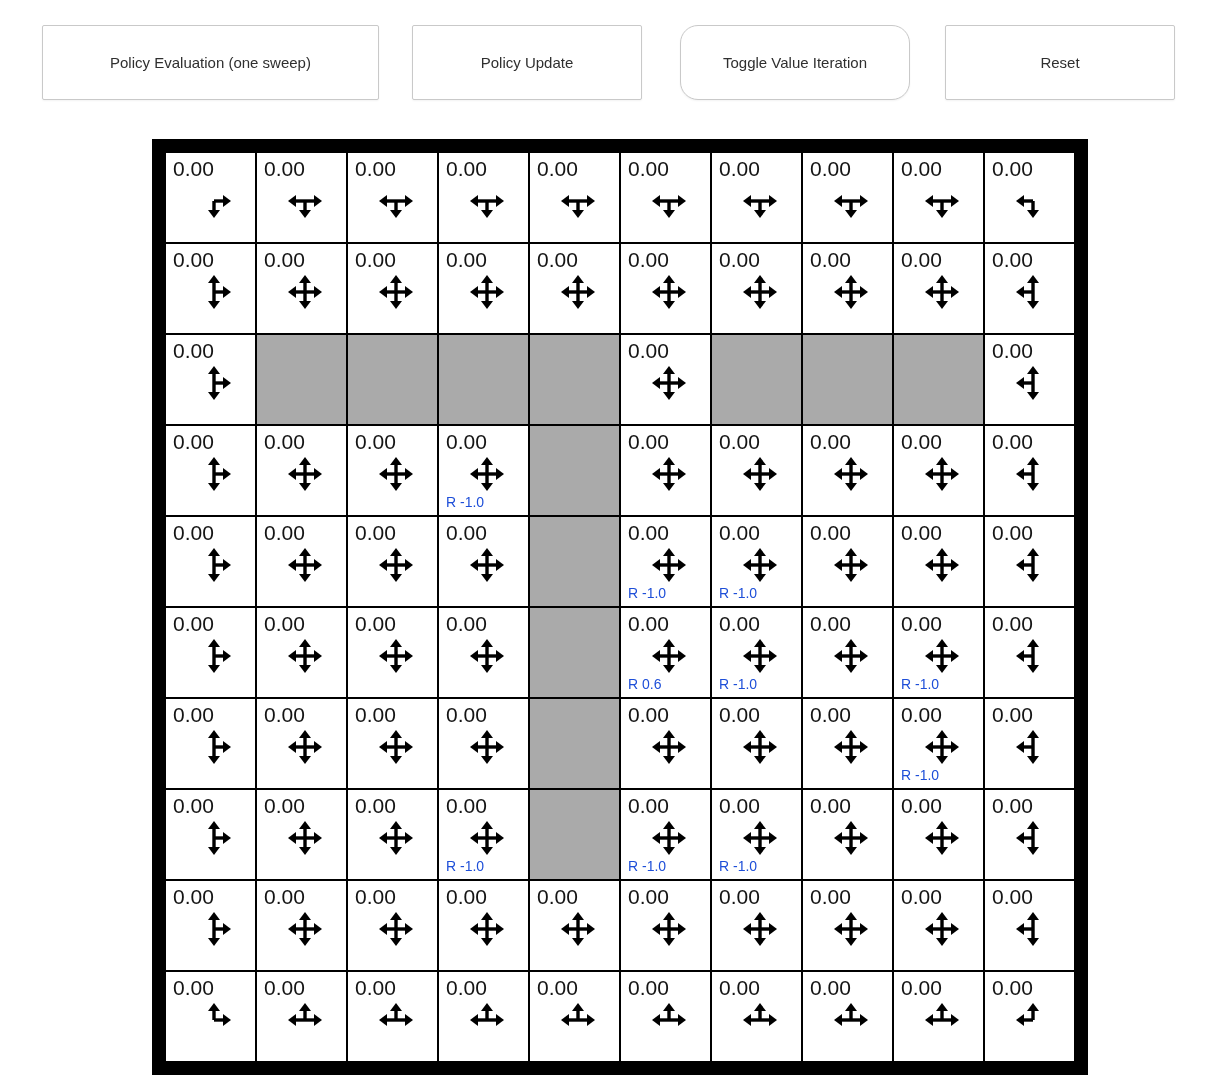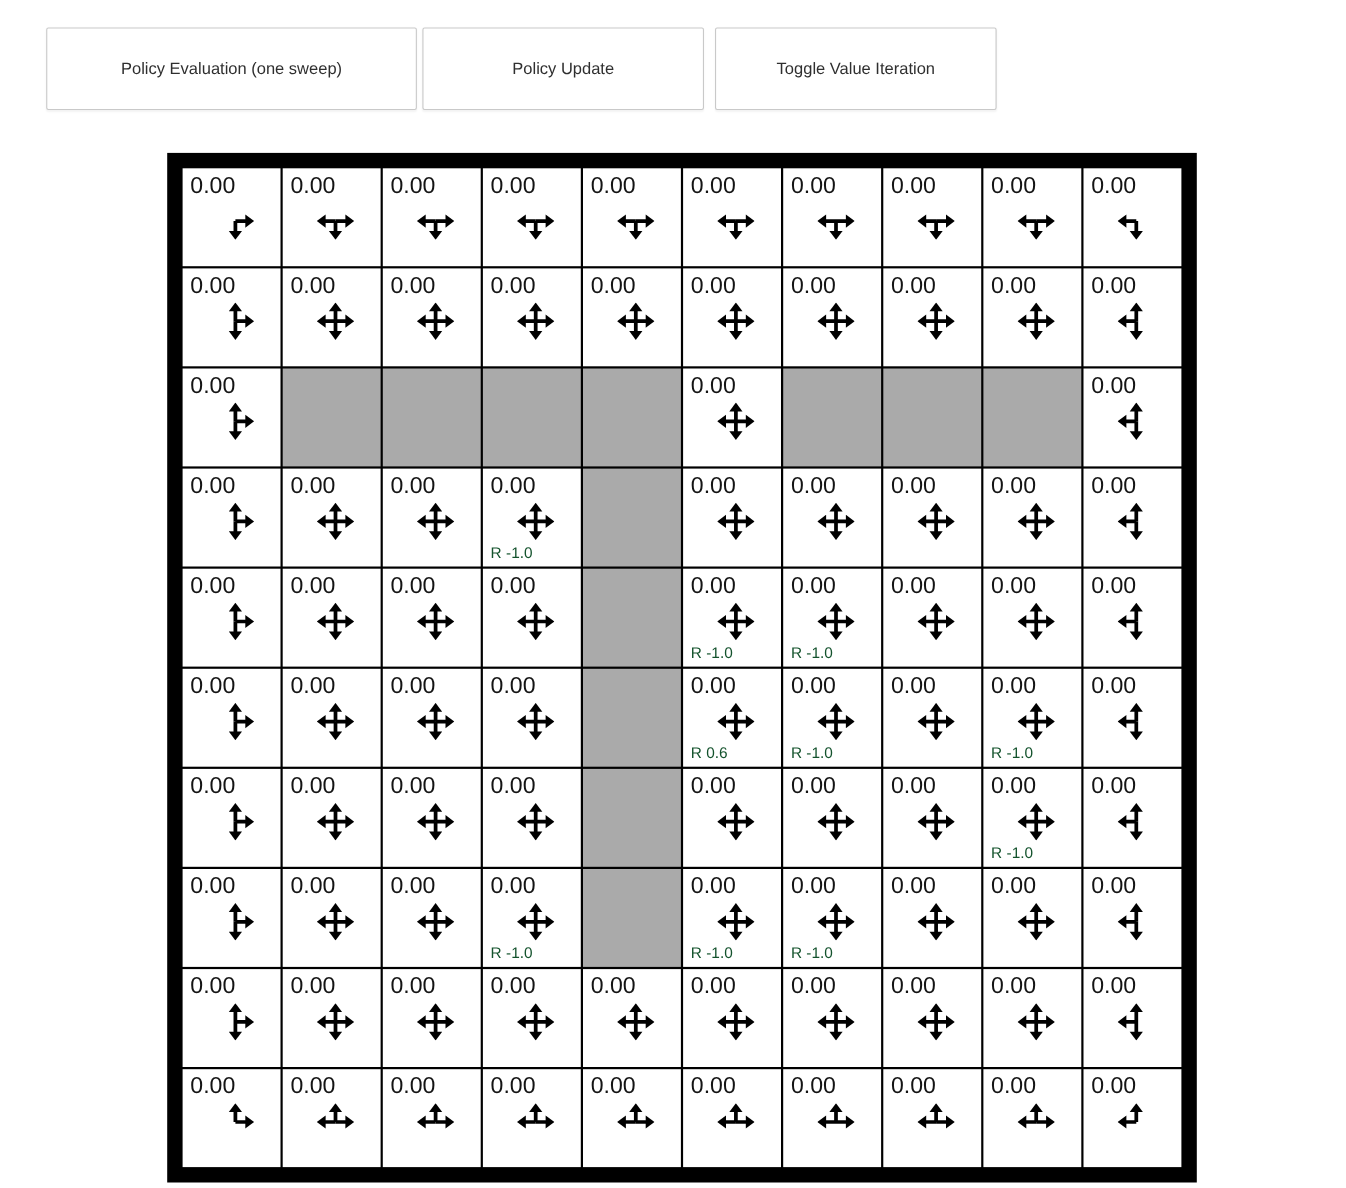--- a/index.html
+++ b/index.html
@@ -5,38 +5,38 @@
   html,body{margin:0;padding:0;}
   body{
     width:1224px;height:1080px;
     background:#ffffff;
     font-family:"Liberation Sans",sans-serif;
     position:relative;
     overflow:hidden;
   }
   .toolbar{
     position:absolute;left:42px;top:25px;
-    display:flex;align-items:flex-start;
+    display:flex;align-items:flex-start;gap:28px;
   }
   .btn{
     height:75px;
     background:#ffffff;
     border:1px solid #c9c9c9;
     border-radius:2px;
     box-shadow:0 1px 2px rgba(0,0,0,0.05);
     font-family:"Liberation Sans",sans-serif;
     font-size:15px;
     color:#2f2f2f;
     cursor:pointer;
     padding:0;
   }
   .btn.wide{width:337px;}
-  .btn.std{width:256px;}
+  .btn.std{width:230px;}
   .btn.m1{margin-left:5px;}
-  .btn.m2{margin-left:10px;}
+  .btn.m2{margin-left:10px;border-radius:18px;}
   .btn.m3{margin-left:7px;}
   .grid{
     position:absolute;left:152px;top:139px;
     background:#000000;
     padding:14px;
     display:grid;
     grid-template-columns:repeat(10,89px);
     grid-template-rows:repeat(10,89px);
     gap:2px;
   }
@@ -55,31 +55,32 @@
     white-space:nowrap;
   }
   .arr{
     position:absolute;
     left:calc(50% - 14px);
     top:31px;
   }
   .rlab{
     position:absolute;left:7px;bottom:5px;
     font-size:14px;
-    color:#14532d;
+    color:#1d4ed8;
     white-space:nowrap;
   }
 </style>
 </head>
 <body style="--wall-color: #aaaaaa;">
 
 <div class="toolbar">
   <button class="btn wide">Policy Evaluation (one sweep)</button>
   <button class="btn std m1">Policy Update</button>
   <button class="btn std m2">Toggle Value Iteration</button>
+  <button class="btn std m3">Reset</button>
 </div>
 
 <div class="grid">
     <div class="cell">
       <span class="val">0.00</span>
       <svg width="34" height="34" viewBox="0 0 34 34" class="arr">
         <line x1="17" y1="17" x2="17" y2="27" stroke="#000000" stroke-width="3.4"></line>
         <polygon points="17,34 11,26 23,26" fill="#000000"></polygon>
         <line x1="17" y1="17" x2="27" y2="17" stroke="#000000" stroke-width="3.4"></line>
         <polygon points="34,17 26,23 26,11" fill="#000000"></polygon>

